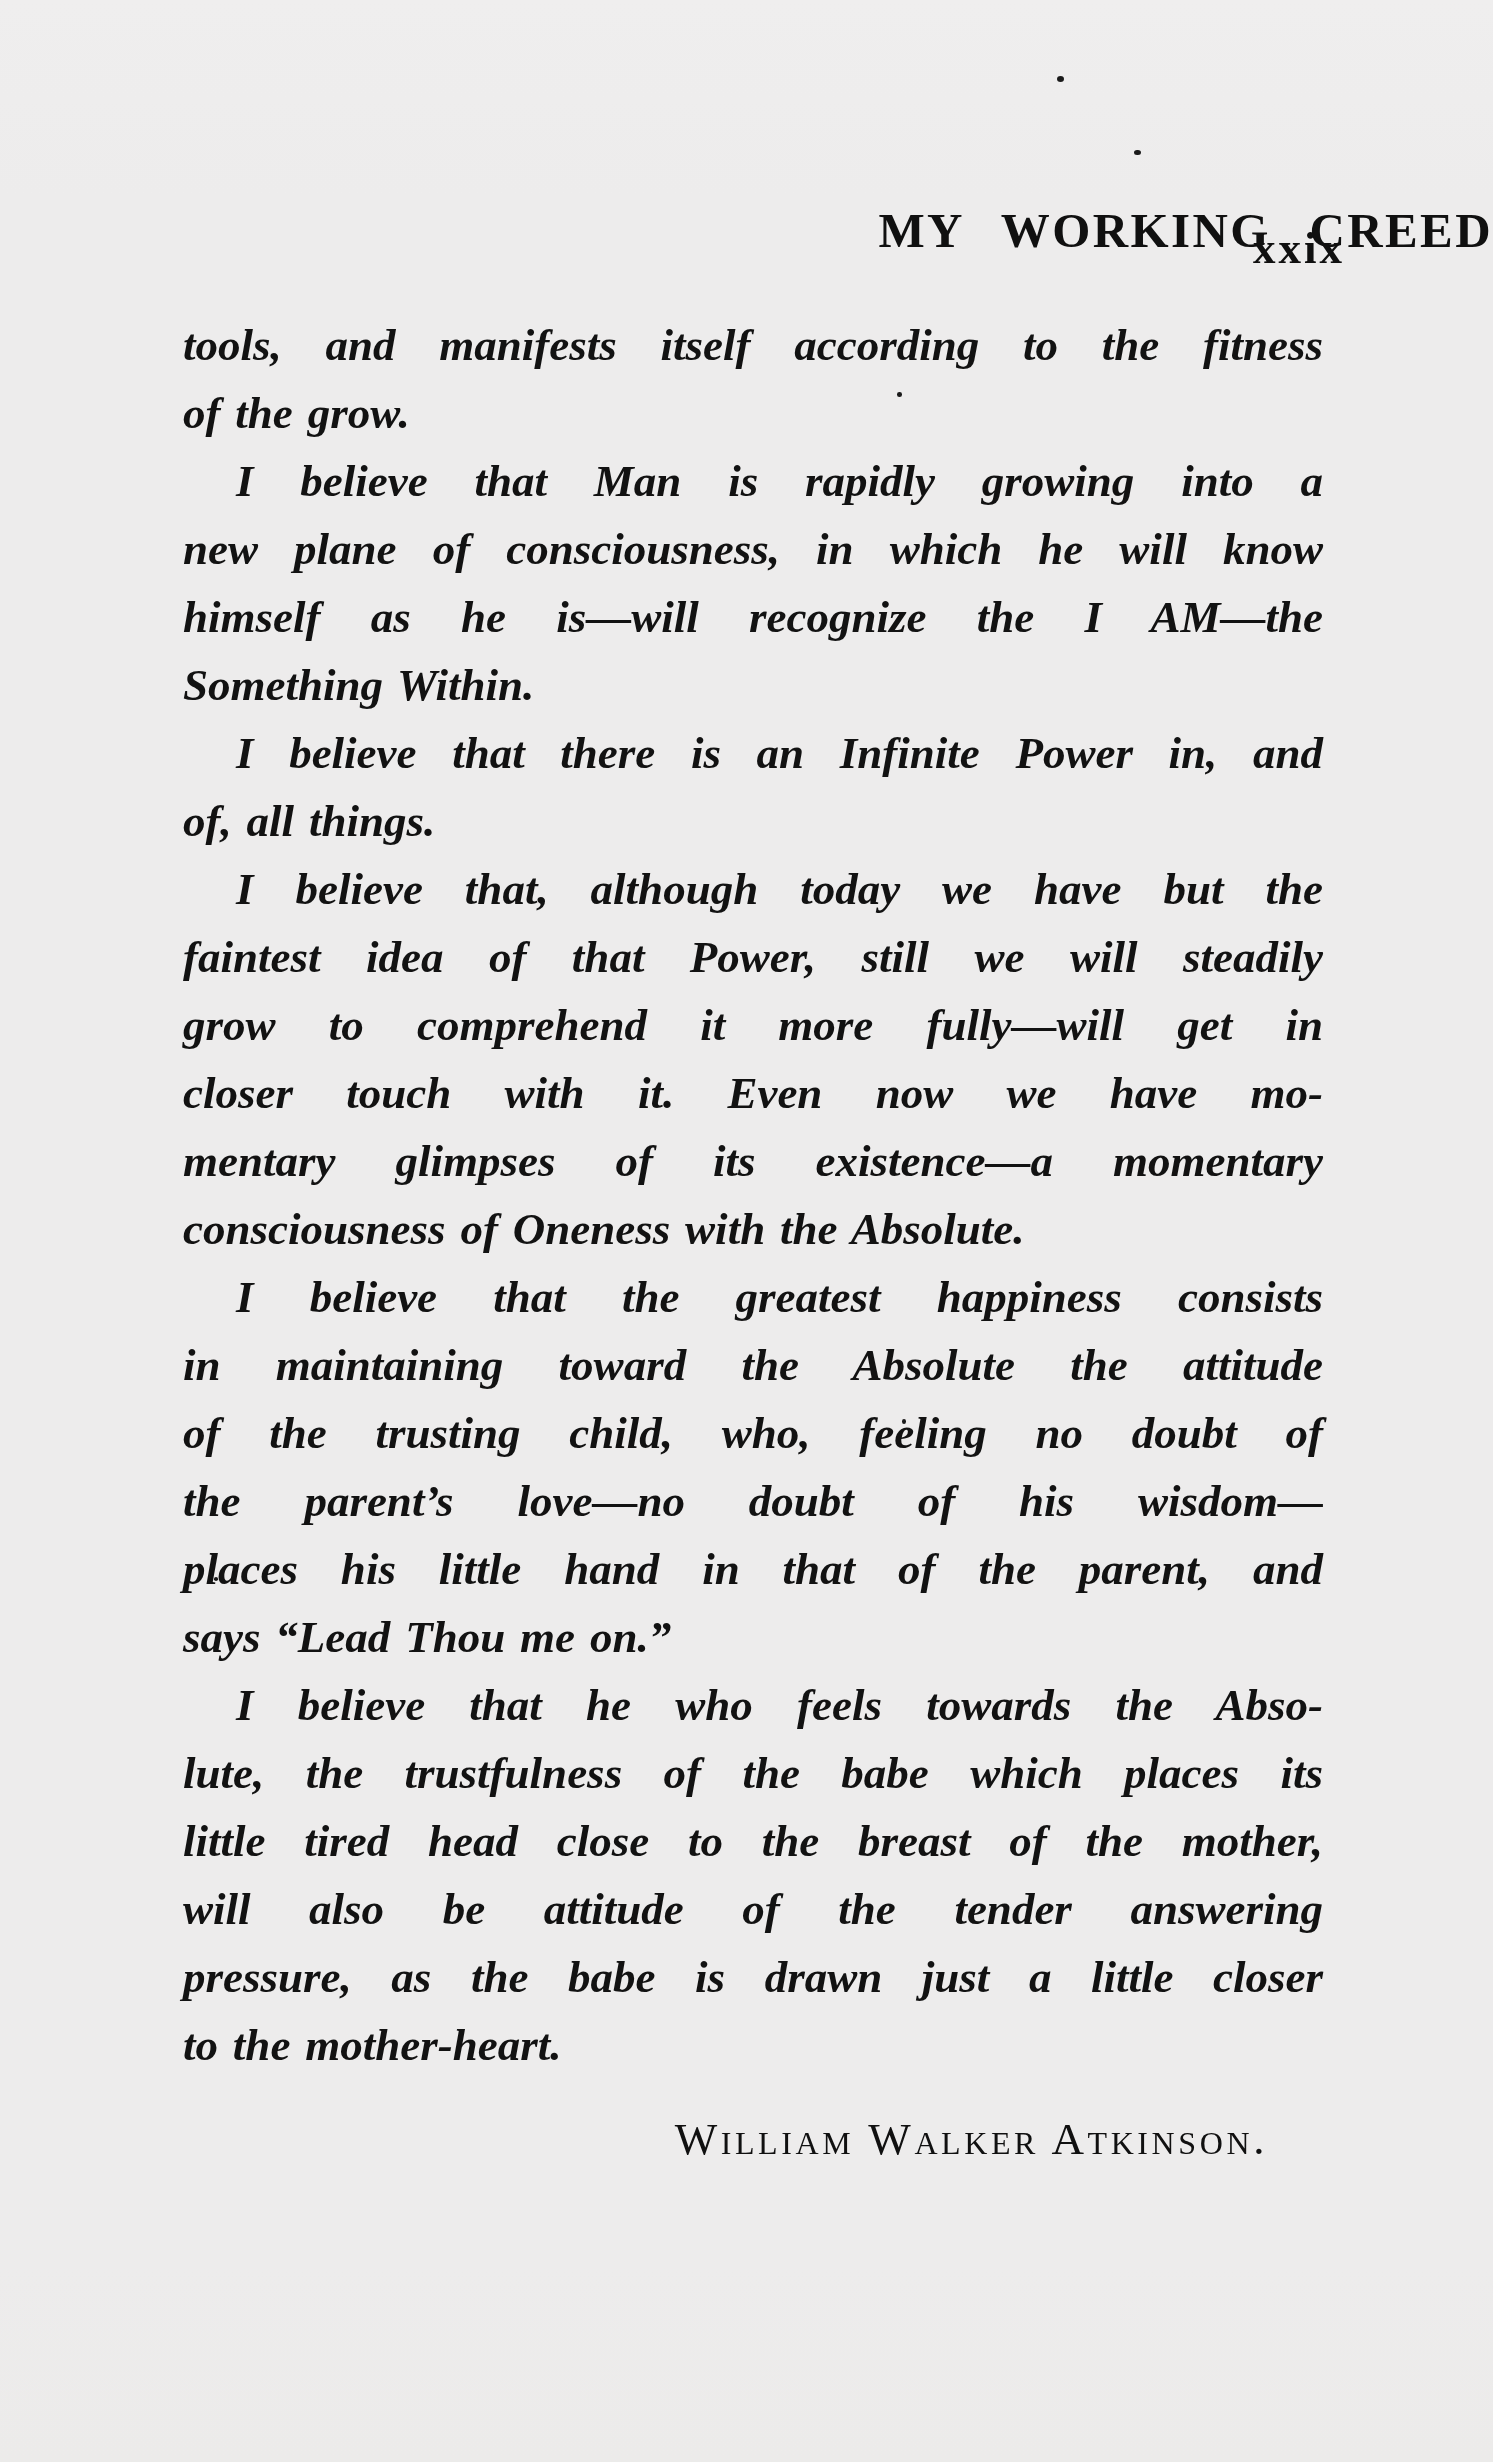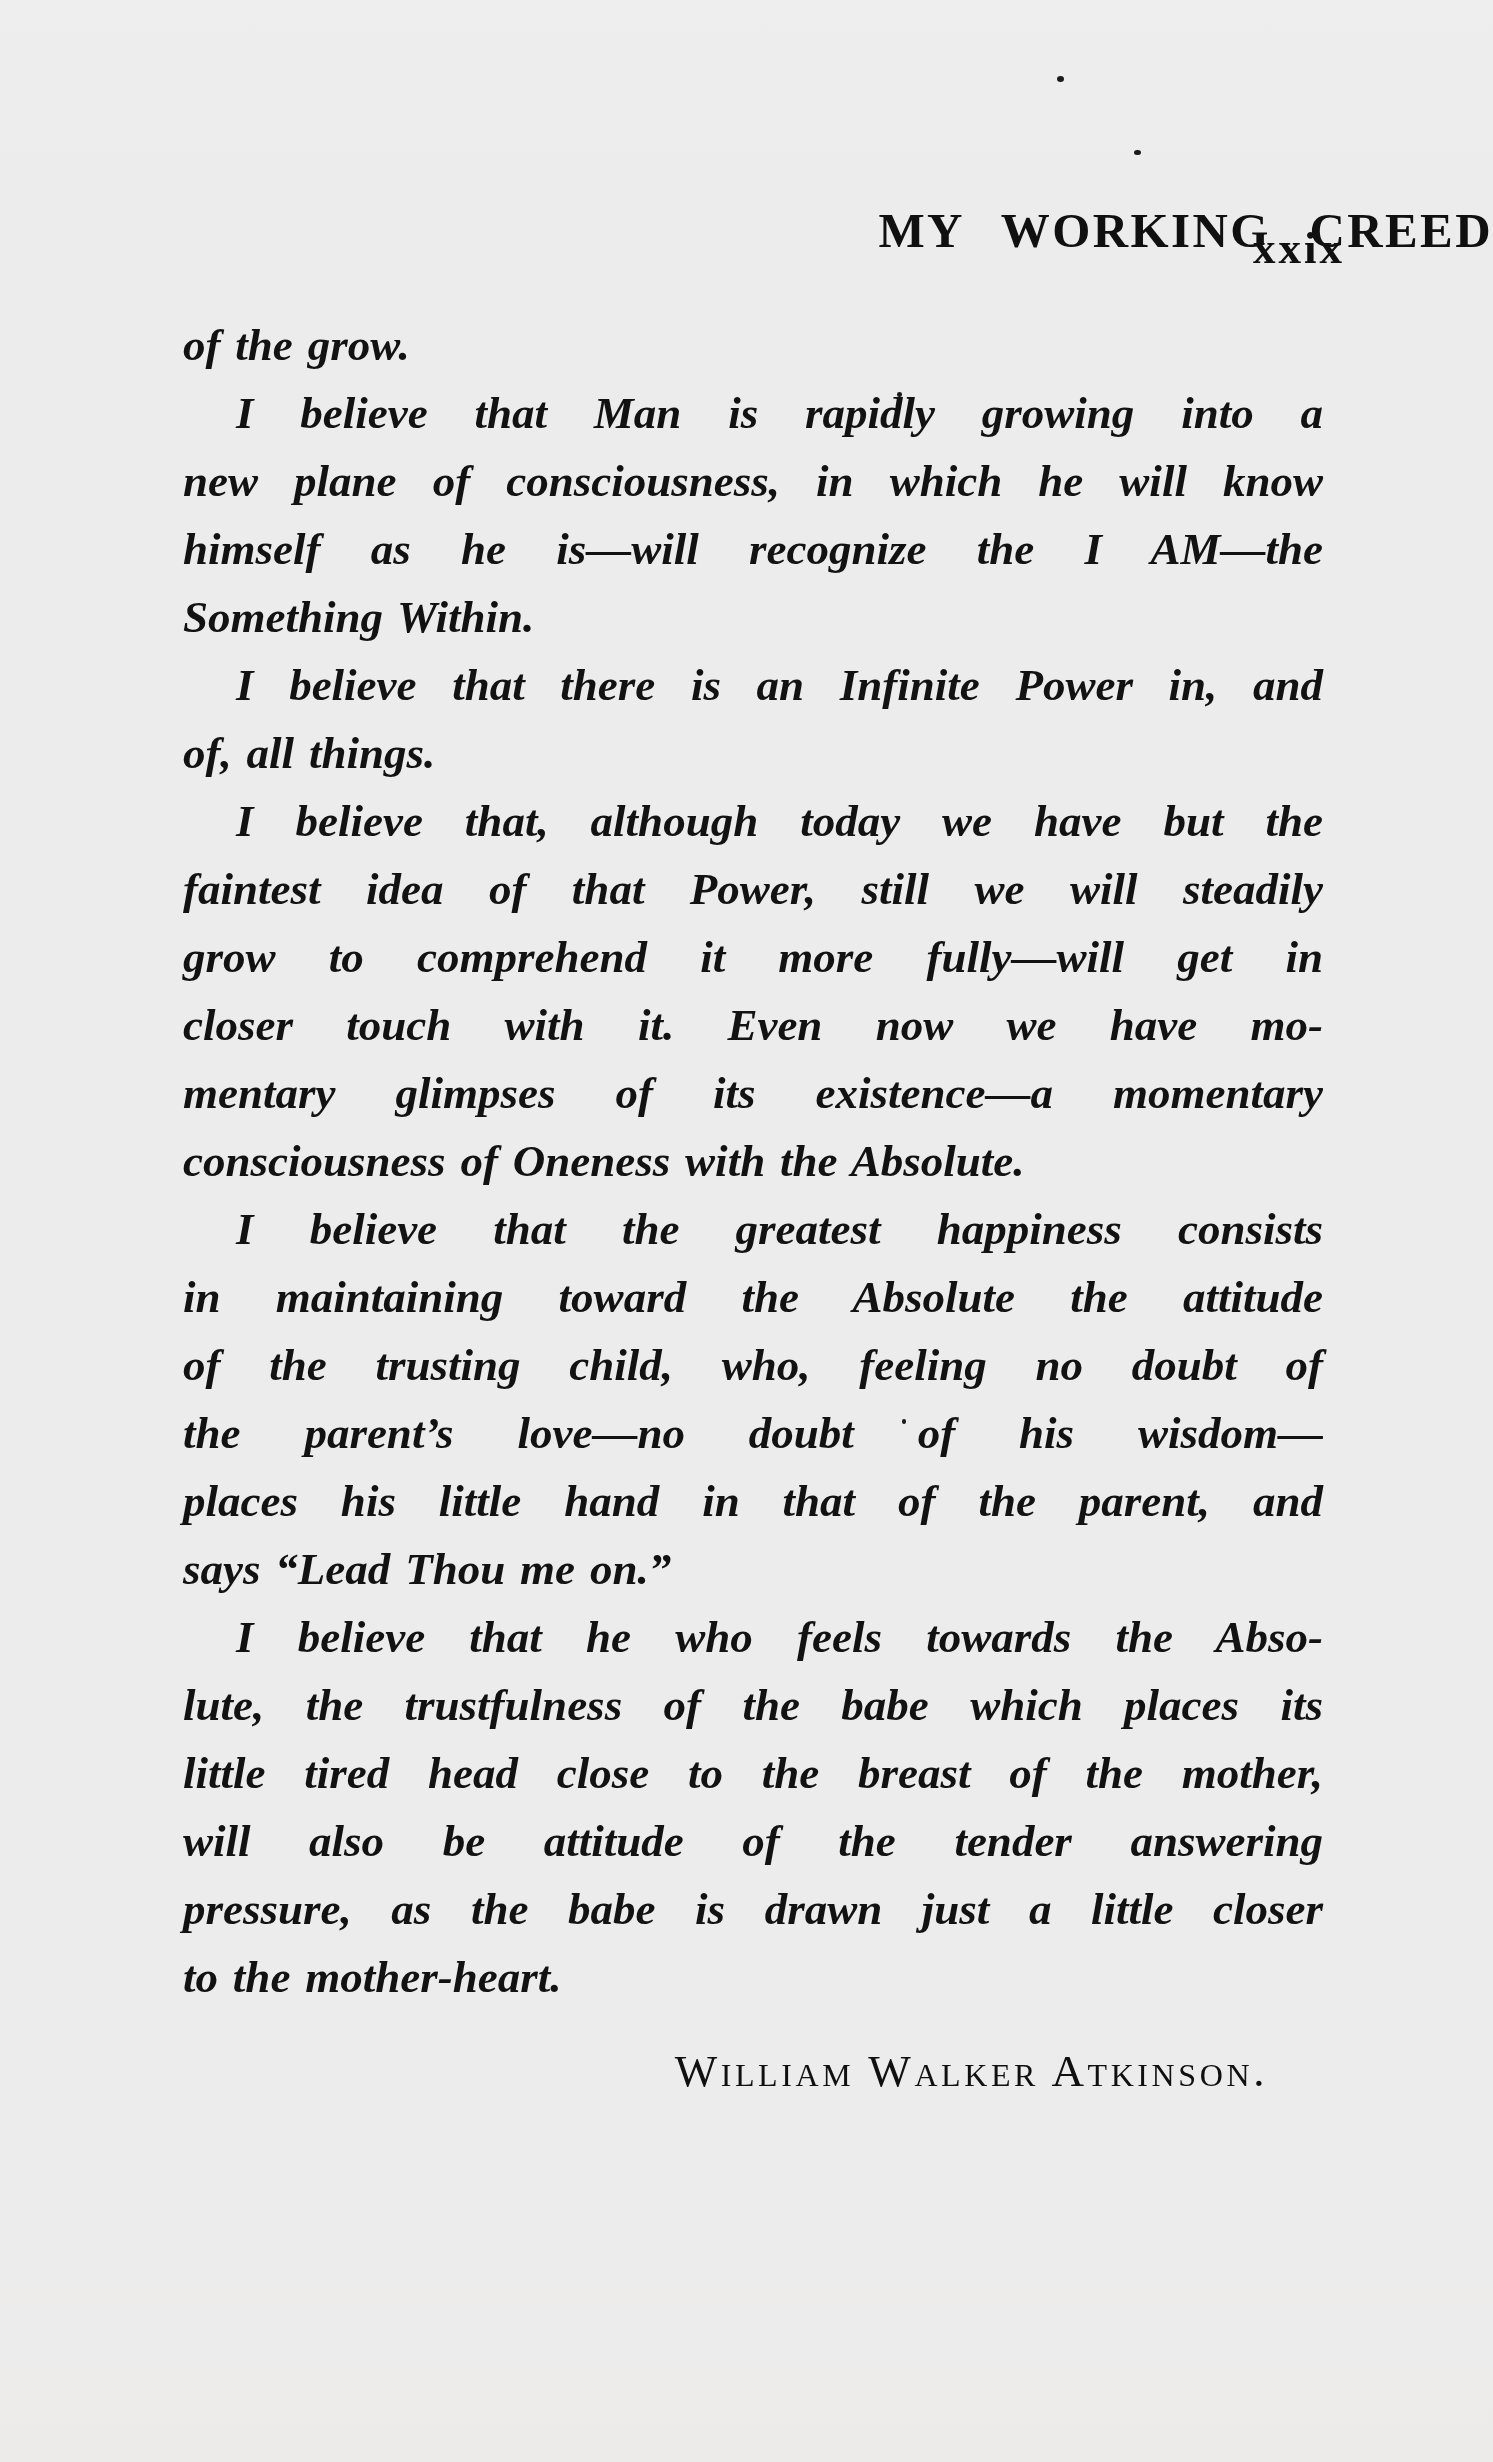--- a/index.html
+++ b/index.html
@@ -91,20 +91,21 @@
 <body>
 
 <div class="page">
 
   <div class="running-head">MY WORKING CREED</div>
 
   <div class="folio">xxix</div>
 
   <div class="body-text">
 
+  <div class="line">tools, and manifests itself according to the fitness</div>
       <div class="line no-just">of the grow.</div>
       <div class="line indent">I believe that Man is rapidly growing into a</div>
       <div class="line">new plane of consciousness, in which he will know</div>
       <div class="line">himself as he is—will recognize the I AM—the</div>
       <div class="line no-just">Something Within.</div>
       <div class="line indent">I believe that there is an Infinite Power in, and</div>
       <div class="line no-just">of, all things.</div>
       <div class="line indent">I believe that, although today we have but the</div>
       <div class="line">faintest idea of that Power, still we will steadily</div>
       <div class="line">grow to comprehend it more fully—will get in</div>

